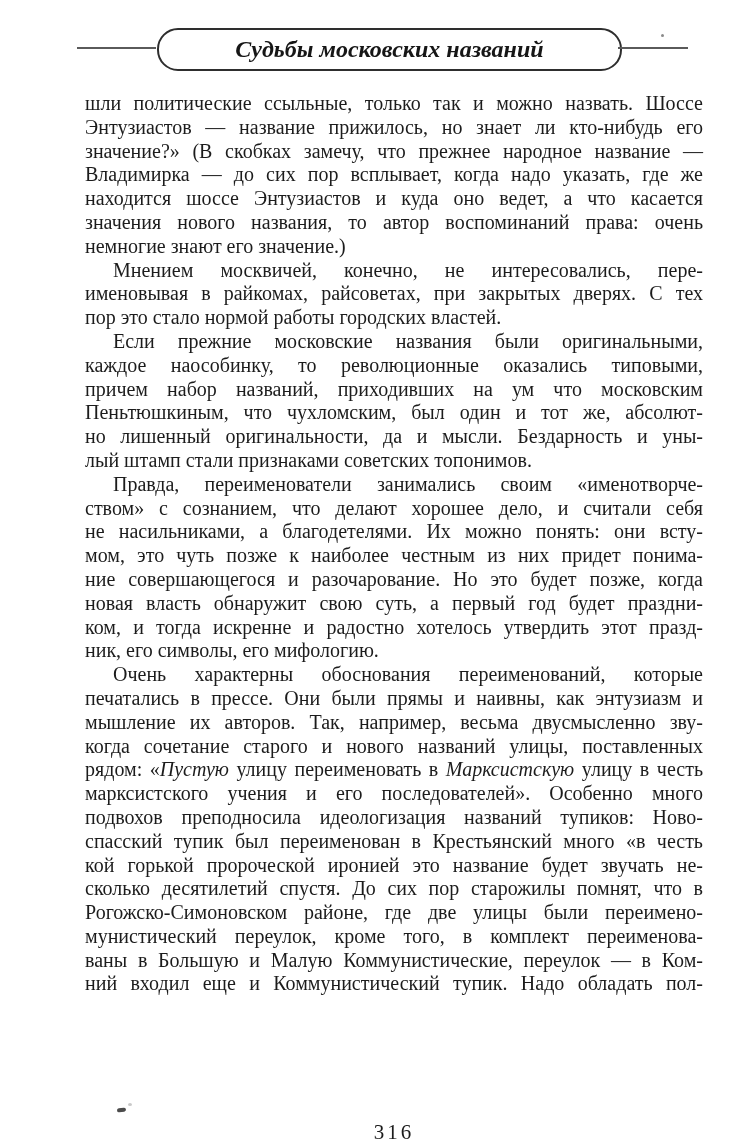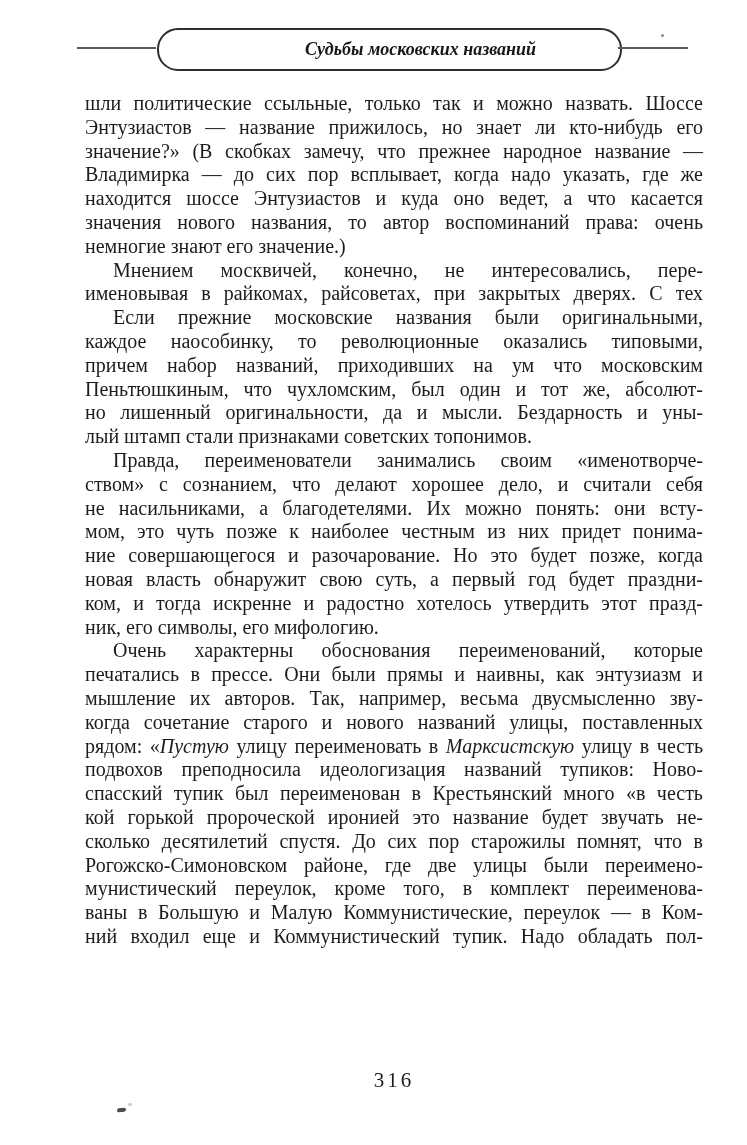--- a/index.html
+++ b/index.html
@@ -21,25 +21,24 @@
     position: absolute; left: 157px; top: 28px;
     width: 461px; height: 39px;
     border: 2px solid #2e2e2e;
     border-radius: 21px;
     background: #ffffff;
   }
   .pill-title {
     display: block; width: 100%;
     text-align: center;
     line-height: 39px;
-    font-size: 18px;
+    font-size: 24px;
     font-weight: bold;
     font-style: italic;
     color: #161616;
-    padding-left: 31px;
   }
   .speck {
     position: absolute; left: 661px; top: 34px;
     width: 3px; height: 3px; background: #8a8a8a; border-radius: 50%;
   }
   
   .body-text {
     position: absolute; left: 85px; top: 92px; width: 618px;
   }
   .line {
@@ -48,21 +47,21 @@
     text-align: justify;
     text-align-last: justify;
     text-justify: inter-word;
     white-space: nowrap;
   }
   .line.end { text-align-last: left; font-family: Liberation Serif, serif; }
   .line.indent { text-indent: 28px; }
   .it { font-style: italic; }
   
   .page-number {
-    position: absolute; left: 85px; top: 1068px; width: 618px;
+    position: absolute; left: 85px; top: 1120px; width: 618px;
     text-align: center;
     font-size: 21px;
     letter-spacing: 3px;
     color: #1c1c1c;
   }
   .scan-mark {
     position: absolute; left: 117px; top: 1108px;
     width: 9px; height: 4px; background: #4c4c4c;
     border-radius: 2px; transform: rotate(-8deg);
   }
@@ -84,39 +83,41 @@
 <div class="body-text">
     <div class="line"><span>шли политические ссыльные, только так и можно назвать. Шоссе</span></div>
     <div class="line"><span>Энтузиастов — название прижилось, но знает ли кто-нибудь его</span></div>
     <div class="line"><span>значение?» (В скобках замечу, что прежнее народное название —</span></div>
     <div class="line"><span>Владимирка — до сих пор всплывает, когда надо указать, где же</span></div>
     <div class="line"><span>находится шоссе Энтузиастов и куда оно ведет, а что касается</span></div>
     <div class="line"><span>значения нового названия, то автор воспоминаний права: очень</span></div>
     <div class="line end"><span>немногие знают его значение.)</span></div>
     <div class="line indent"><span>Мнением москвичей, конечно, не интересовались, пере-</span></div>
     <div class="line"><span>именовывая в райкомах, райсоветах, при закрытых дверях. С тех</span></div>
+    <div class="line end"><span>пор это стало нормой работы городских властей.</span></div>
     <div class="line indent"><span>Если прежние московские названия были оригинальными,</span></div>
     <div class="line"><span>каждое наособинку, то революционные оказались типовыми,</span></div>
     <div class="line"><span>причем набор названий, приходивших на ум что московским</span></div>
     <div class="line"><span>Пеньтюшкиным, что чухломским, был один и тот же, абсолют-</span></div>
     <div class="line"><span>но лишенный оригинальности, да и мысли. Бездарность и уны-</span></div>
     <div class="line end"><span>лый штамп стали признаками советских топонимов.</span></div>
     <div class="line indent"><span>Правда, переименователи занимались своим «именотворче-</span></div>
     <div class="line"><span>ством» с сознанием, что делают хорошее дело, и считали себя</span></div>
     <div class="line"><span>не насильниками, а благодетелями. Их можно понять: они всту-</span></div>
     <div class="line"><span>мом, это чуть позже к наиболее честным из них придет понима-</span></div>
     <div class="line"><span>ние совершающегося и разочарование. Но это будет позже, когда</span></div>
     <div class="line"><span>новая власть обнаружит свою суть, а первый год будет праздни-</span></div>
     <div class="line"><span>ком, и тогда искренне и радостно хотелось утвердить этот празд-</span></div>
     <div class="line end"><span>ник, его символы, его мифологию.</span></div>
     <div class="line indent"><span>Очень характерны обоснования переименований, которые</span></div>
     <div class="line"><span>печатались в прессе. Они были прямы и наивны, как энтузиазм и</span></div>
     <div class="line"><span>мышление их авторов. Так, например, весьма двусмысленно зву-</span></div>
     <div class="line"><span>когда сочетание старого и нового названий улицы, поставленных</span></div>
     <div class="line"><span>рядом: «</span><span class="it">Пустую</span><span> улицу переименовать в </span><span class="it">Марксистскую</span><span> улицу в честь</span></div>
+    <div class="line"><span>марксистского учения и его последователей». Особенно много</span></div>
     <div class="line"><span>подвохов преподносила идеологизация названий тупиков: Ново-</span></div>
     <div class="line"><span>спасский тупик был переименован в Крестьянский много «в честь</span></div>
     <div class="line"><span>кой горькой пророческой иронией это название будет звучать не-</span></div>
     <div class="line"><span>сколько десятилетий спустя. До сих пор старожилы помнят, что в</span></div>
     <div class="line"><span>Рогожско-Симоновском районе, где две улицы были переимено-</span></div>
     <div class="line"><span>мунистический переулок, кроме того, в комплект переименова-</span></div>
     <div class="line"><span>ваны в Большую и Малую Коммунистические, переулок — в Ком-</span></div>
     <div class="line"><span>ний входил еще и Коммунистический тупик. Надо обладать пол-</span></div>
   </div>
 

